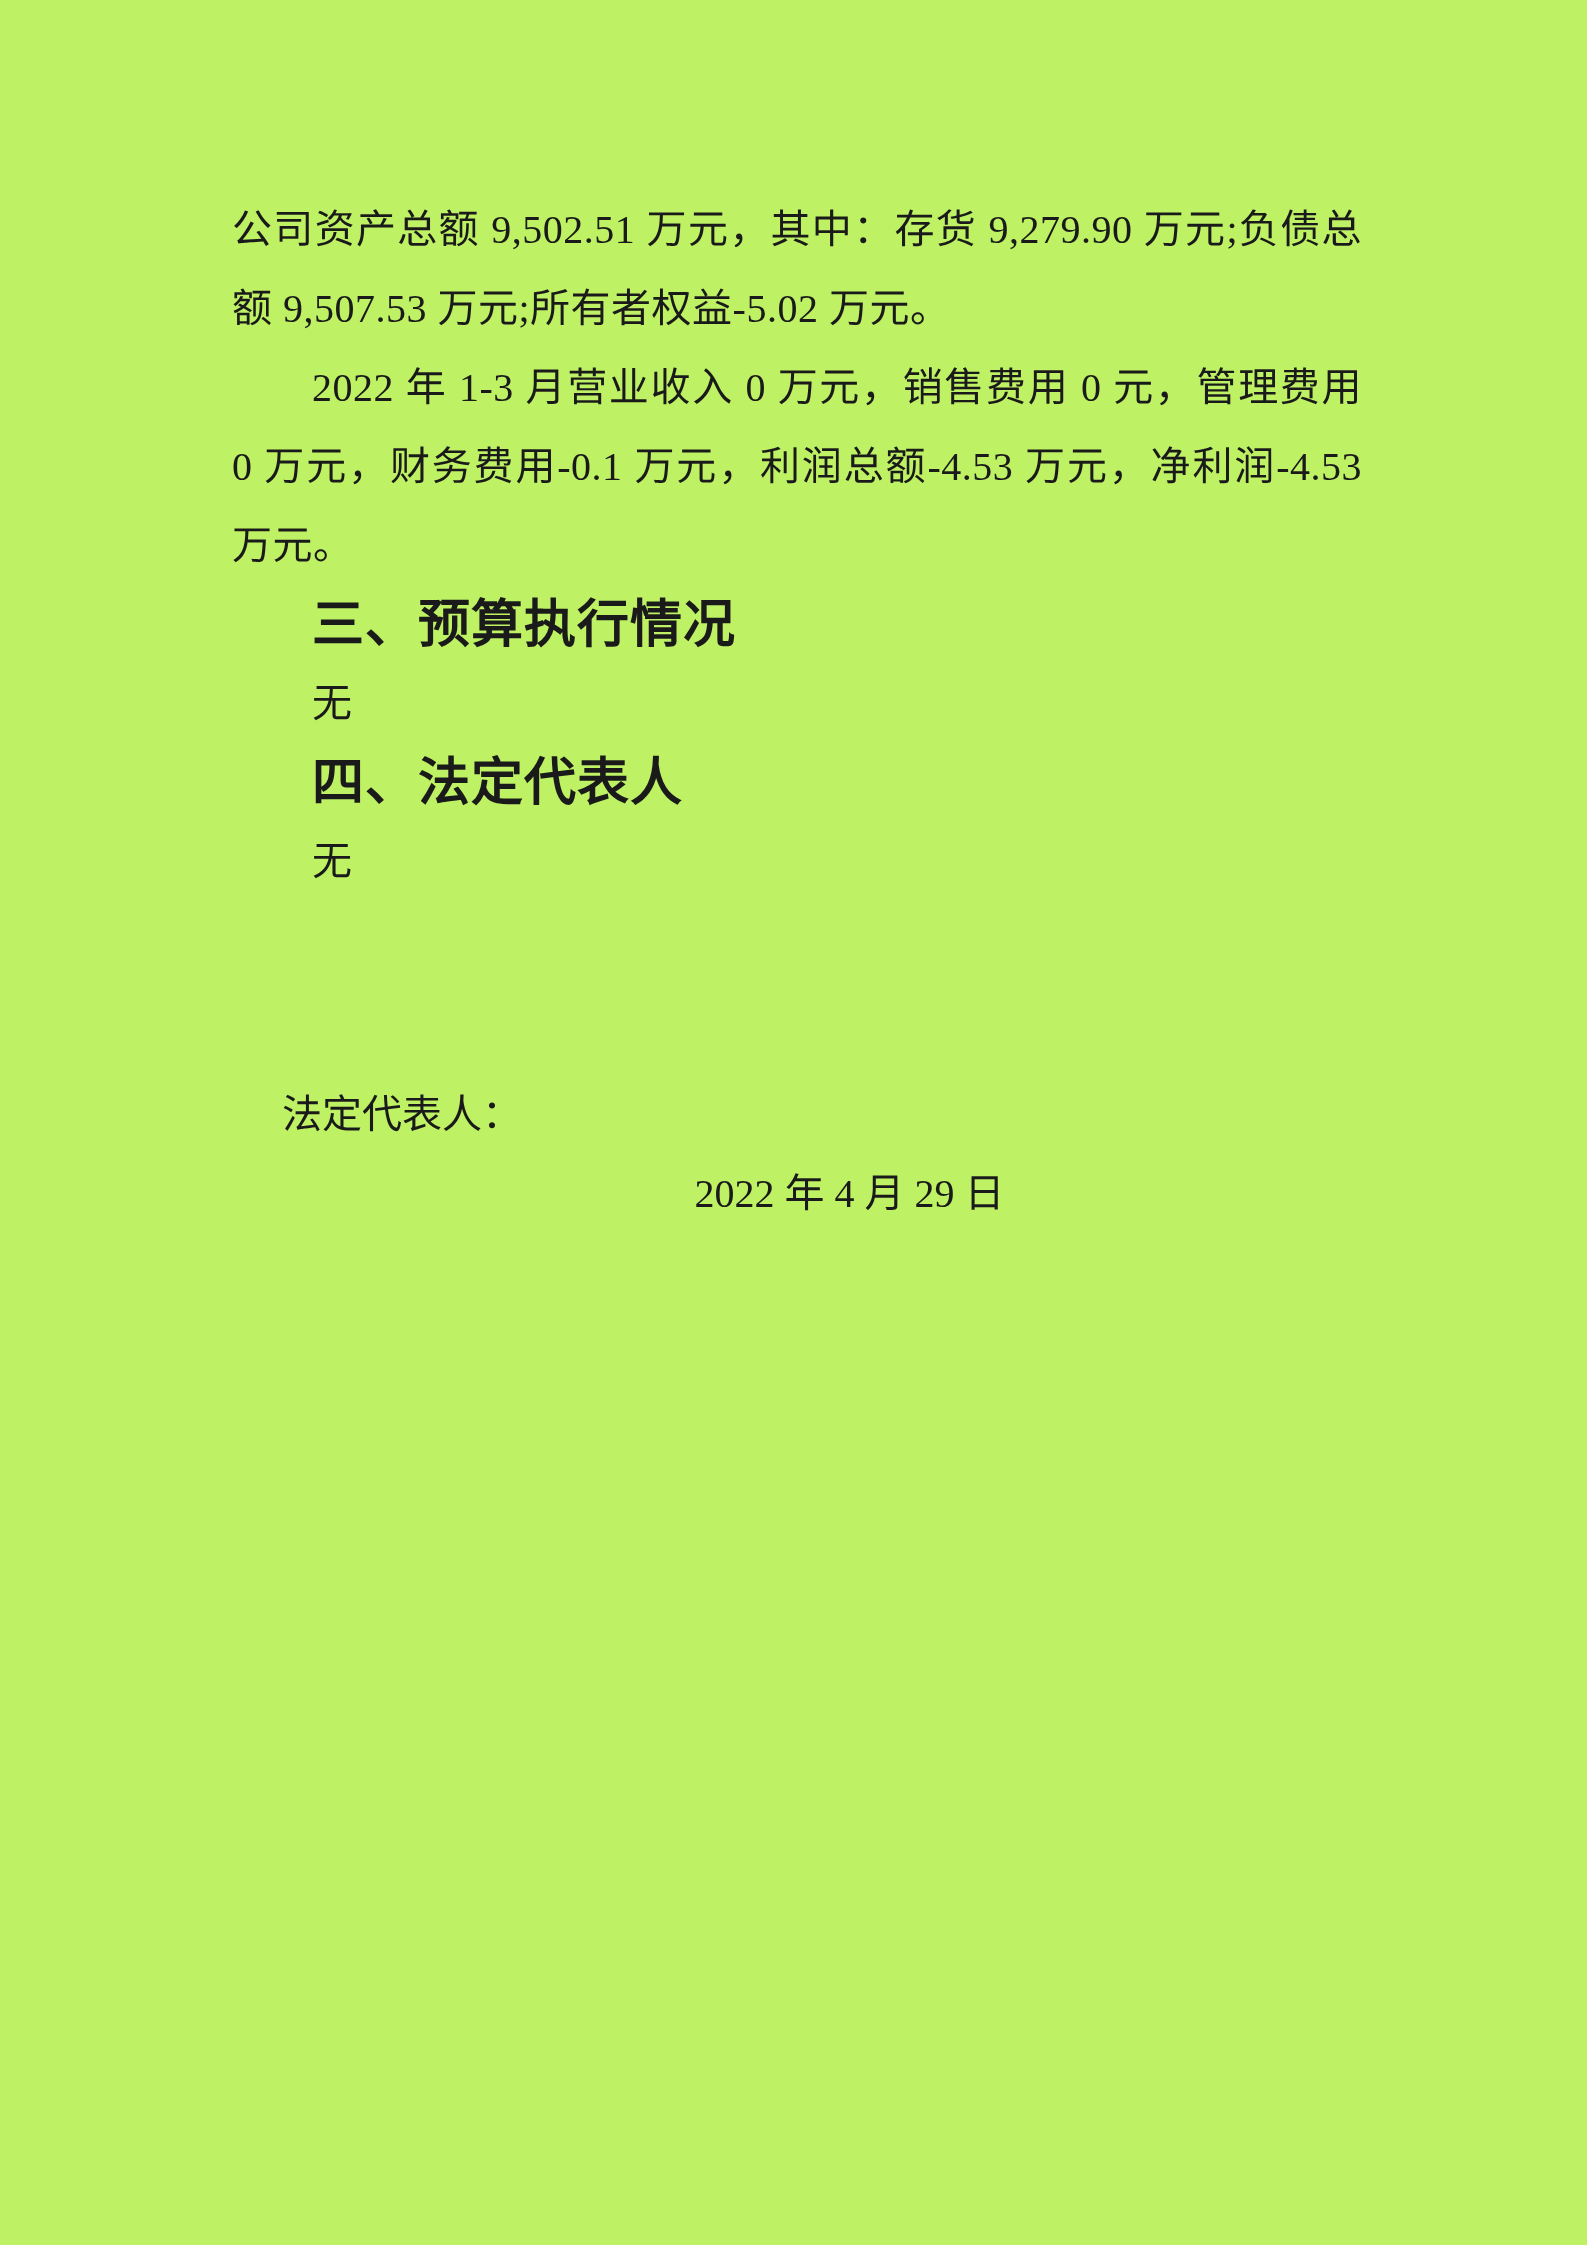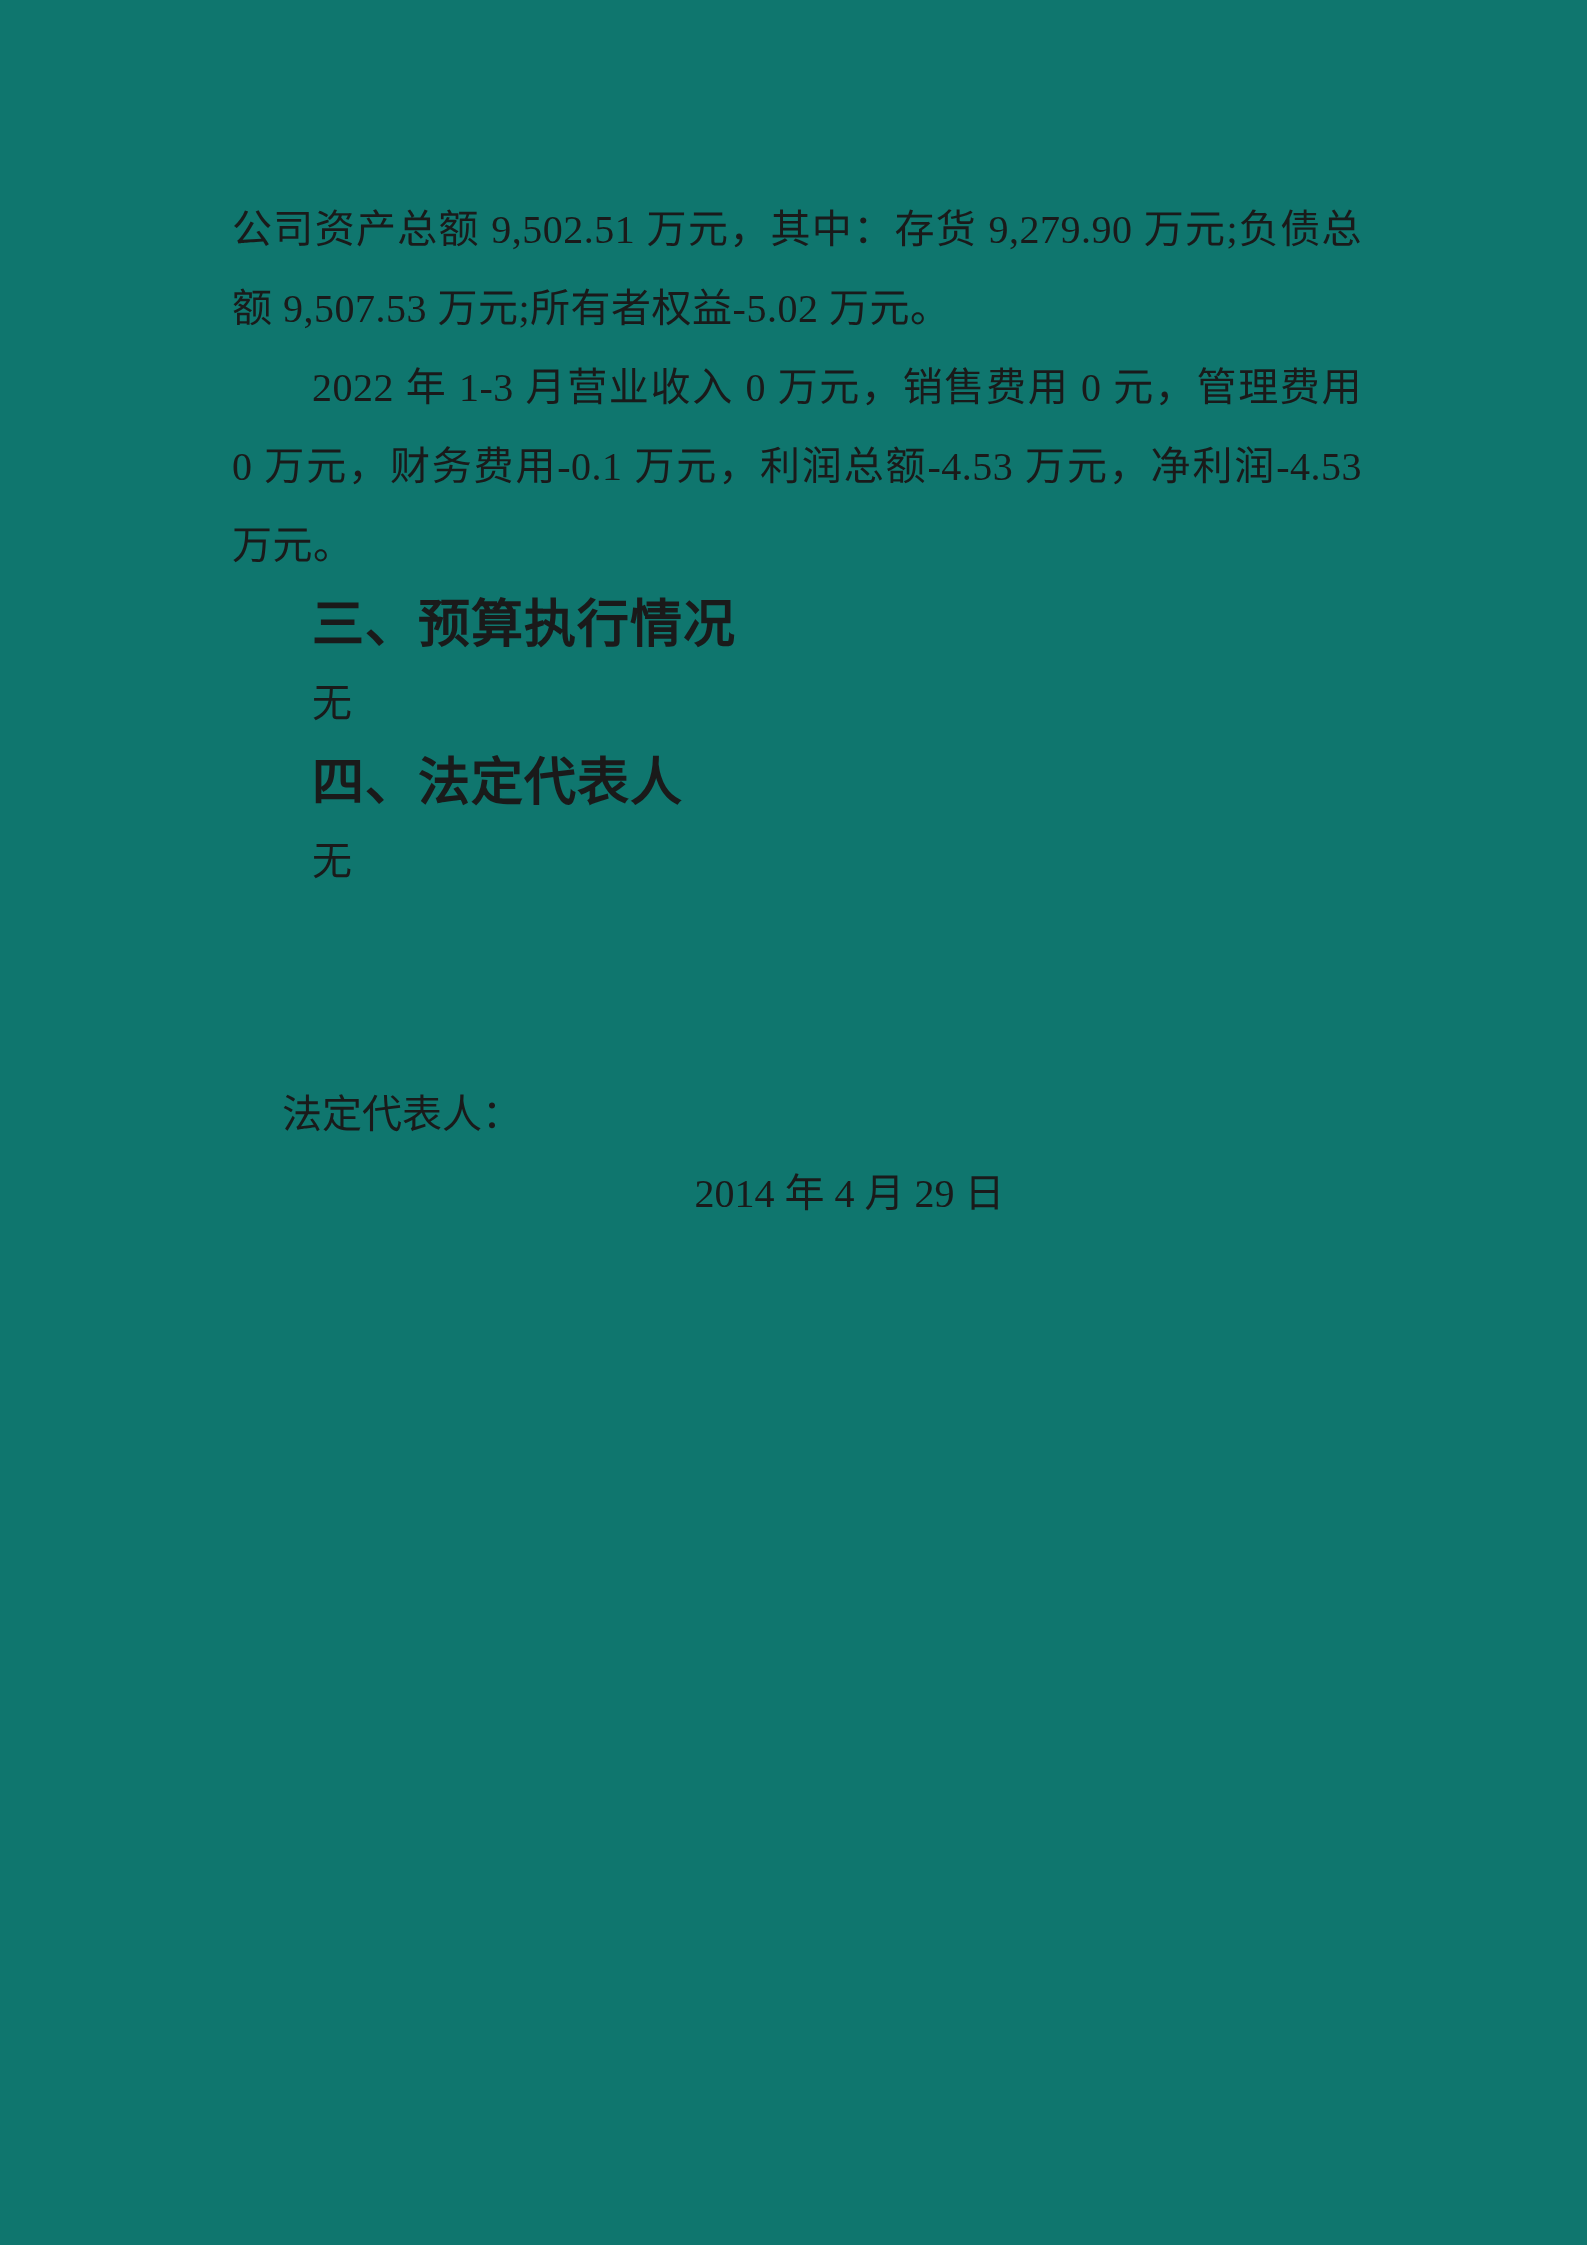--- a/index.html
+++ b/index.html
@@ -8,21 +8,21 @@
     background: #ffffff;
   }
   body {
     font-family: "Liberation Serif", "DejaVu Serif", serif;
     color: #1a1a1a;
   }
   .page {
     position: relative;
     width: 1587px;
     height: 2245px;
-    background: #0f766e;
+    background: #bef264;
     box-sizing: border-box;
     overflow: hidden;
   }
   .content {
     position: absolute;
     left: 232px;
     top: 190px;
     width: 1130px;
   }
   .para {
@@ -96,17 +96,17 @@
 
     <p class="short">无</p>
 
   </div>
 
   <div class="signature-block">
     <div class="sig-row first">
       <span class="sig-left">法定代表人：</span>
     </div>
     <div class="sig-row second">
-      <span class="sig-right">2014 年 4 月 29 日</span>
+      <span class="sig-right">2022 年 4 月 29 日</span>
     </div>
   </div>
 
 </div>
 
 </body></html>

